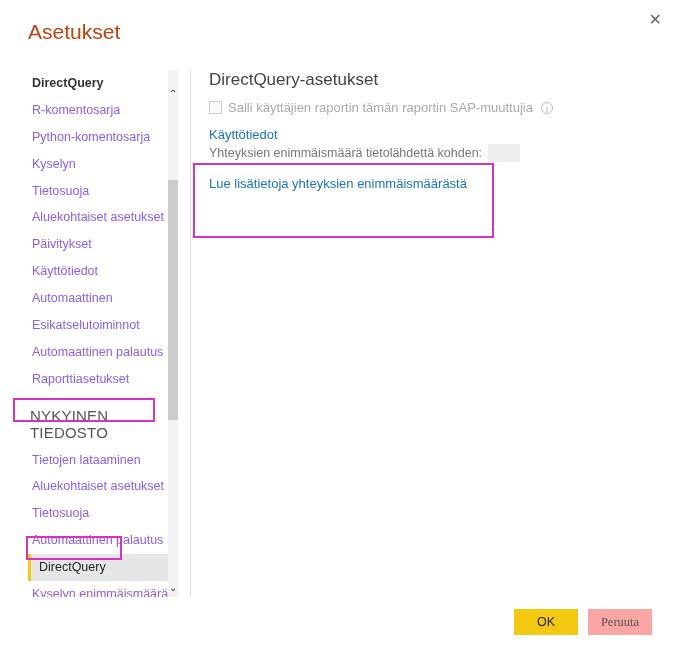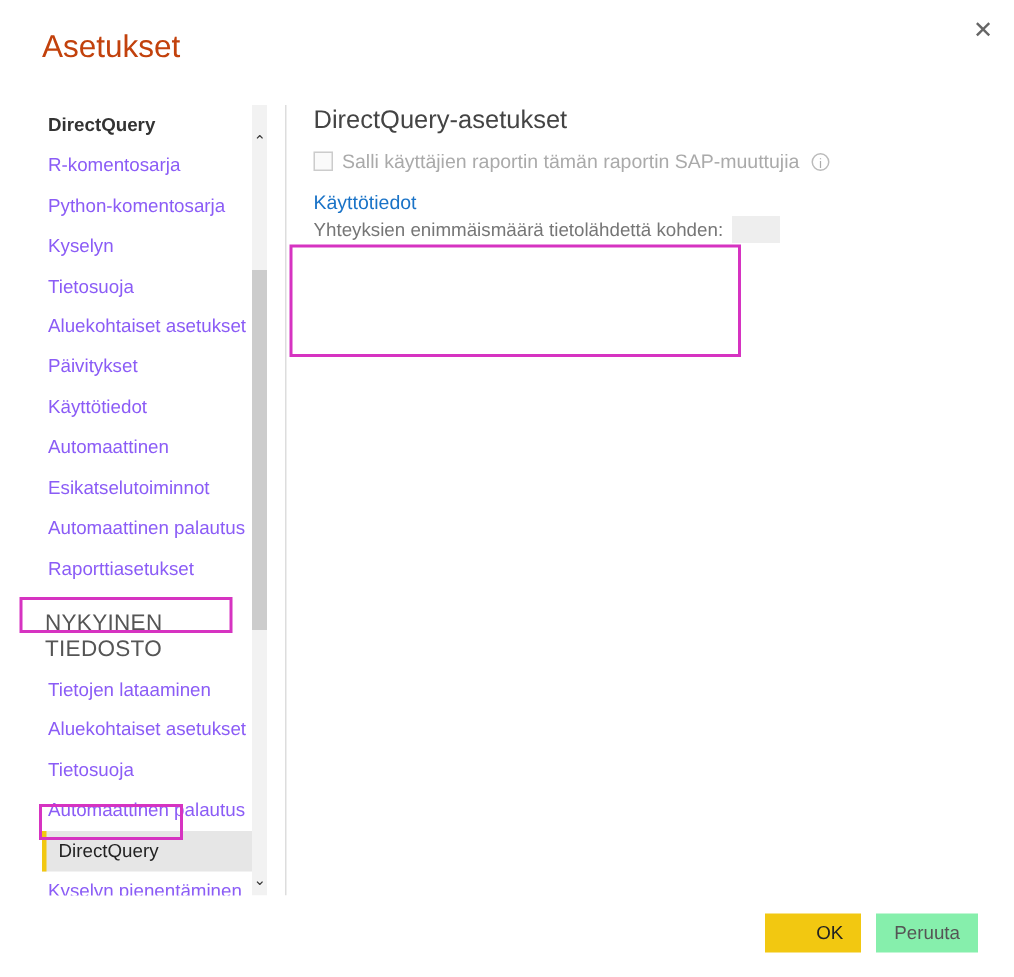--- a/index.html
+++ b/index.html
@@ -164,24 +164,23 @@
       gap: 10px;
       padding-top: 12px;
     }
     .btn {
       min-width: 64px;
       height: 26px;
       font-size: 12.5px;
       border: none;
       cursor: pointer;
       padding: 0 12px;
-      text-align: right;
     }
     .btn-primary { background: #f2c811; color: #222; }
-    .btn-secondary { background: #86efac; color: #555; }
+    .btn-secondary { background: #fca5a5; color: #555; font-family: Liberation Serif, serif; }
     .info-icon {
       display: inline-block;
       width: 12px; height: 12px;
       border: 1px solid #bbb;
       border-radius: 50%;
       font-size: 9px;
       line-height: 12px;
       text-align: center;
       color: #aaa;
       margin-left: 2px;
@@ -210,21 +209,21 @@
         <div class="side-item">Automaattinen palautus</div>
         <div class="side-item">Raporttiasetukset</div>
 
         <div class="side-section">NYKYINEN TIEDOSTO</div>
 
         <div class="side-item">Tietojen lataaminen</div>
         <div class="side-item">Aluekohtaiset asetukset</div>
         <div class="side-item">Tietosuoja</div>
         <div class="side-item">Automaattinen palautus</div>
         <div class="side-item selected">DirectQuery</div>
-        <div class="side-item">Kyselyn pienentäminen</div>
+        <div class="side-item">Kyselyn enimmäismäärä</div>
         <div class="side-item">Raporttiasetukset</div>
       </div>
       <div class="scroll-track"></div>
       <div class="scroll-thumb"></div>
       <div class="scroll-arrow arrow-up">⌃</div>
       <div class="scroll-arrow arrow-down">⌄</div>
     </div>
 
     <div class="divider"></div>
 
@@ -234,20 +233,21 @@
         <span class="cb"></span>
         <span>Salli käyttäjien raportin tämän raportin SAP-muuttujia</span>
         <span class="info-icon">i</span>
       </div>
       <span class="link">Käyttötiedot</span>
 
       <div class="field-row">
         <span>Yhteyksien enimmäismäärä tietolähdettä kohden:</span>
         <input class="num-input" value="" style="">
       </div>
+      <span class="link2">Lue lisätietoja yhteyksien enimmäismäärästä</span>
     </div>
   </div>
 
   <div class="footer">
     <button class="btn btn-primary">OK</button>
     <button class="btn btn-secondary">Peruuta</button>
   </div>
 </div>
 
 <div class="highlight-box hl-section"></div>

